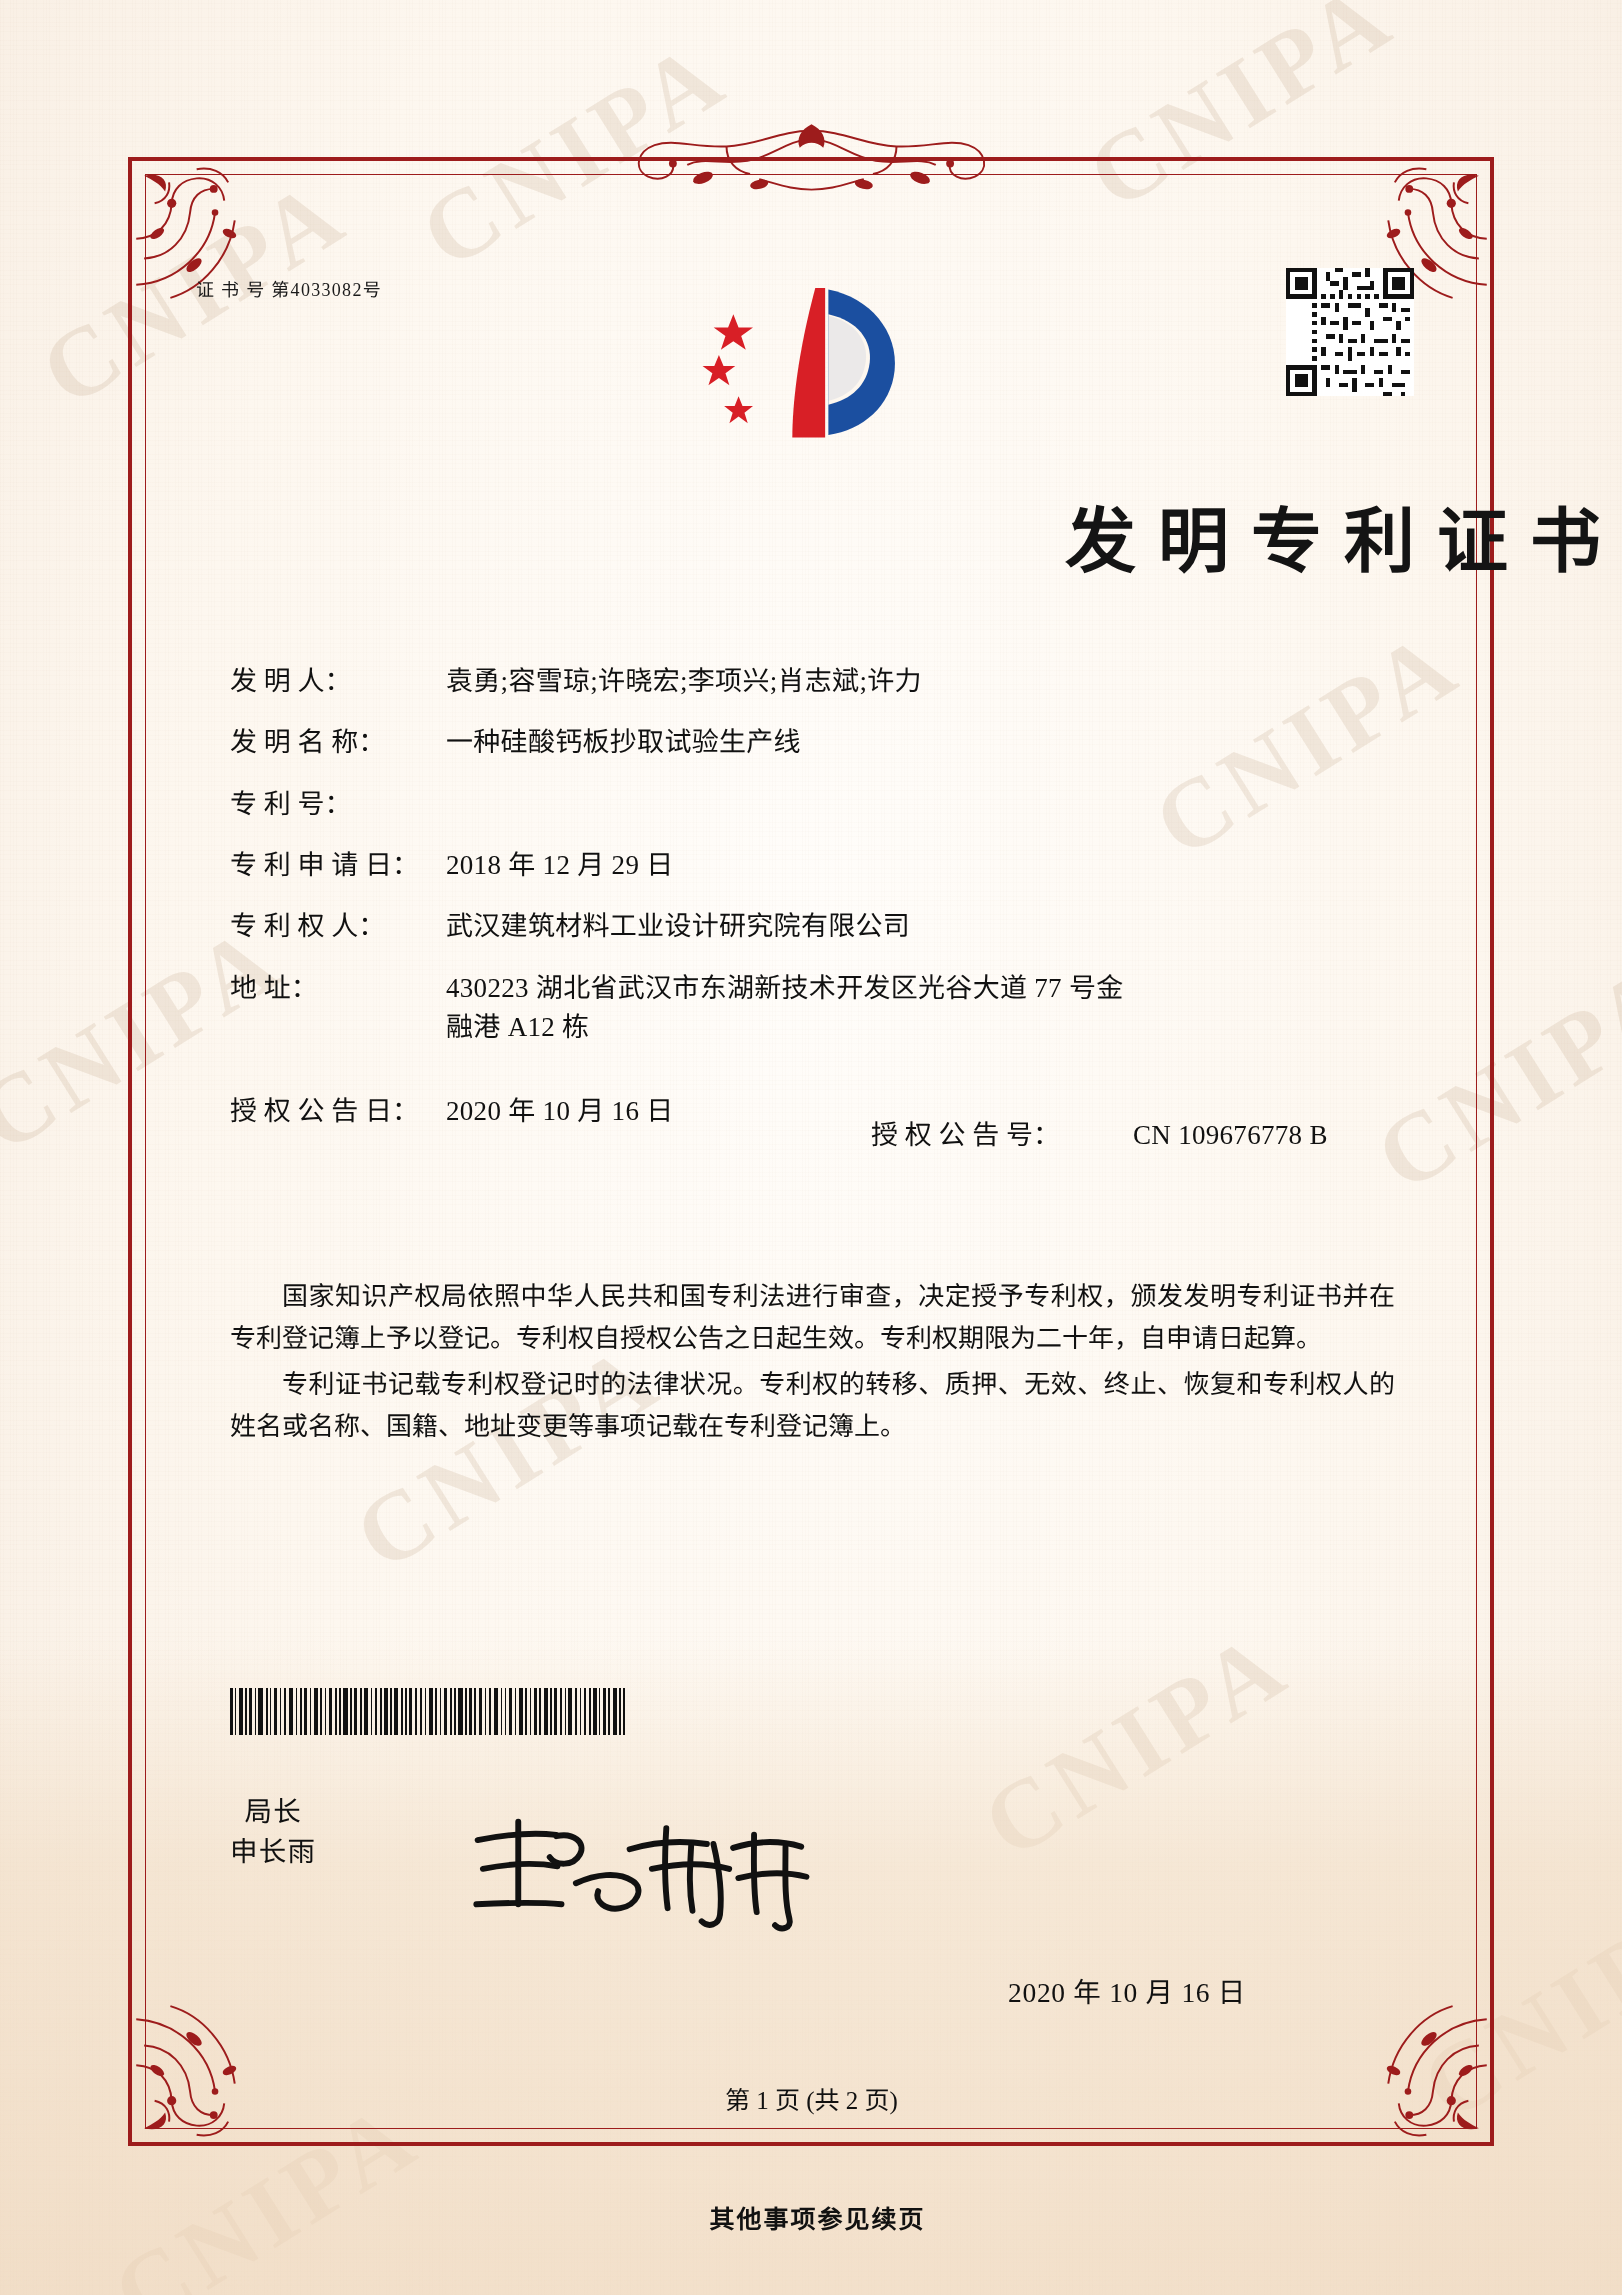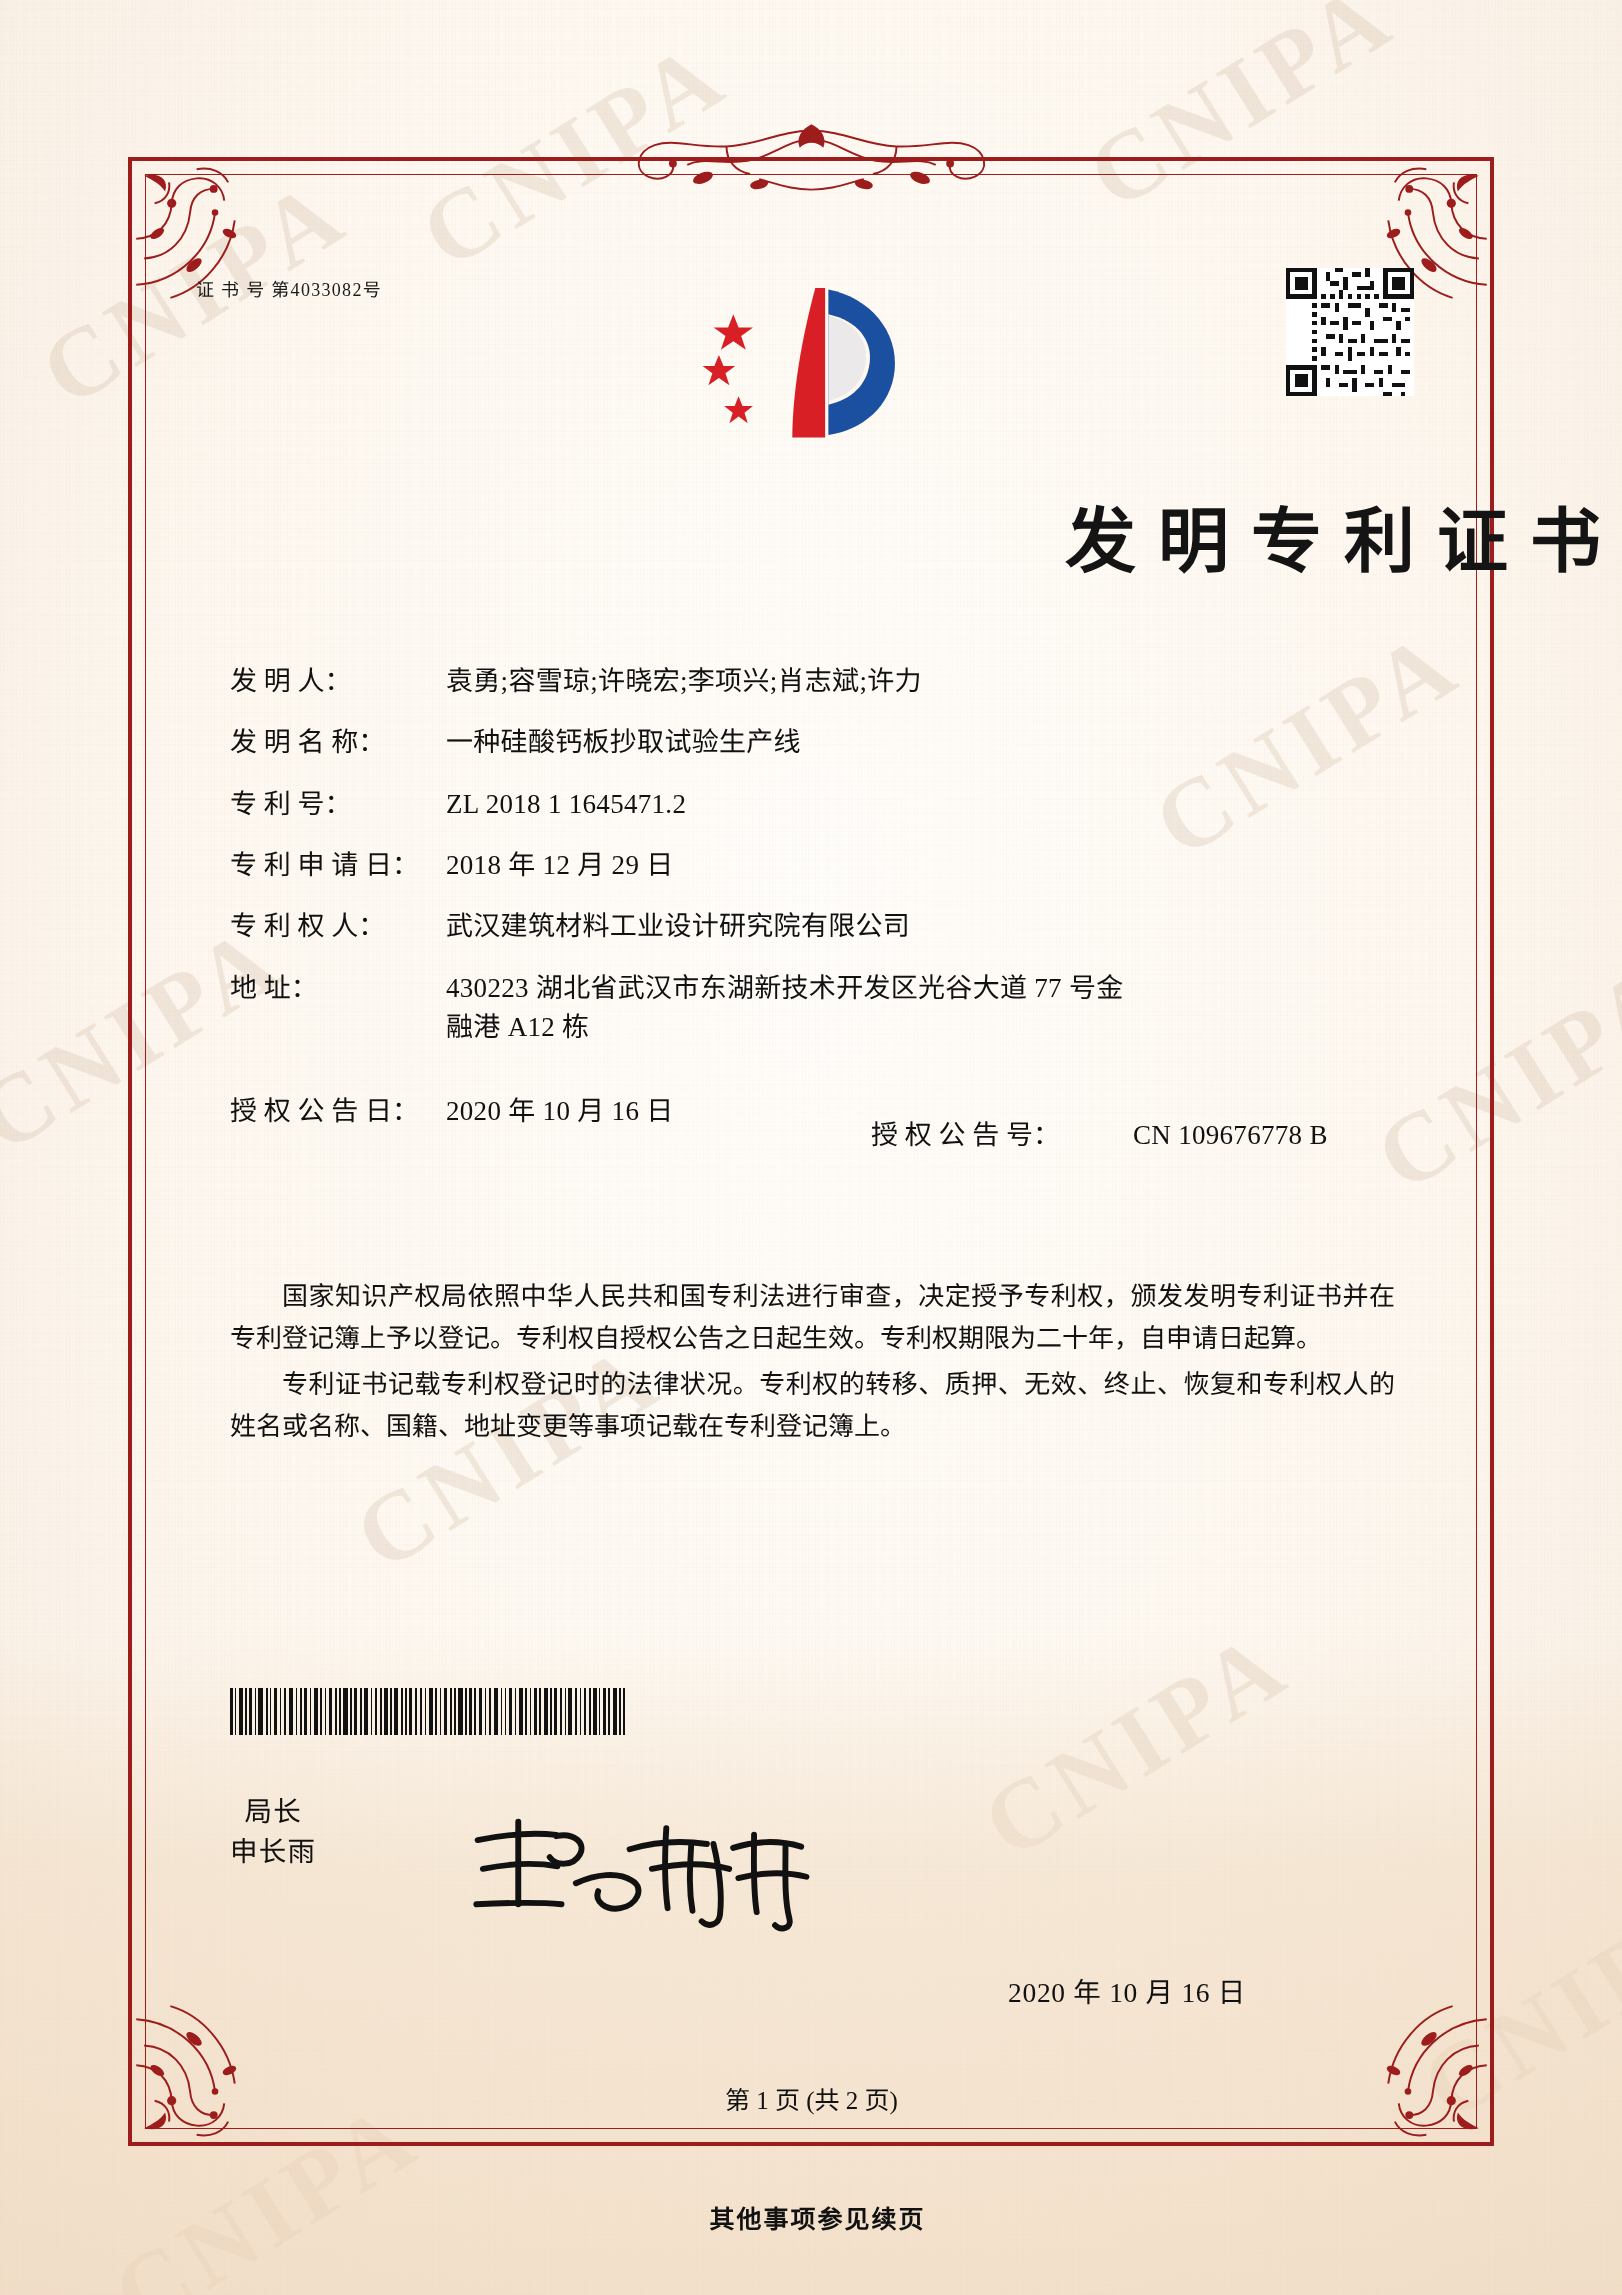--- a/index.html
+++ b/index.html
@@ -489,21 +489,20 @@
       <div class="fvalue">袁勇;容雪琼;许晓宏;李项兴;肖志斌;许力</div>
     </div>
 
     <div class="frow">
       <div class="flabel">发 明 名 称：</div>
       <div class="fvalue">一种硅酸钙板抄取试验生产线</div>
     </div>
 
     <div class="frow">
       <div class="flabel">专     利     号：</div>
-      <div class="fvalue">ZL 2018 1 1645471.2</div>
     </div>
 
     <div class="frow">
       <div class="flabel">专 利 申 请 日：</div>
       <div class="fvalue">2018 年 12 月 29 日</div>
     </div>
 
     <div class="frow">
       <div class="flabel">专 利 权 人：</div>
       <div class="fvalue">武汉建筑材料工业设计研究院有限公司</div>

